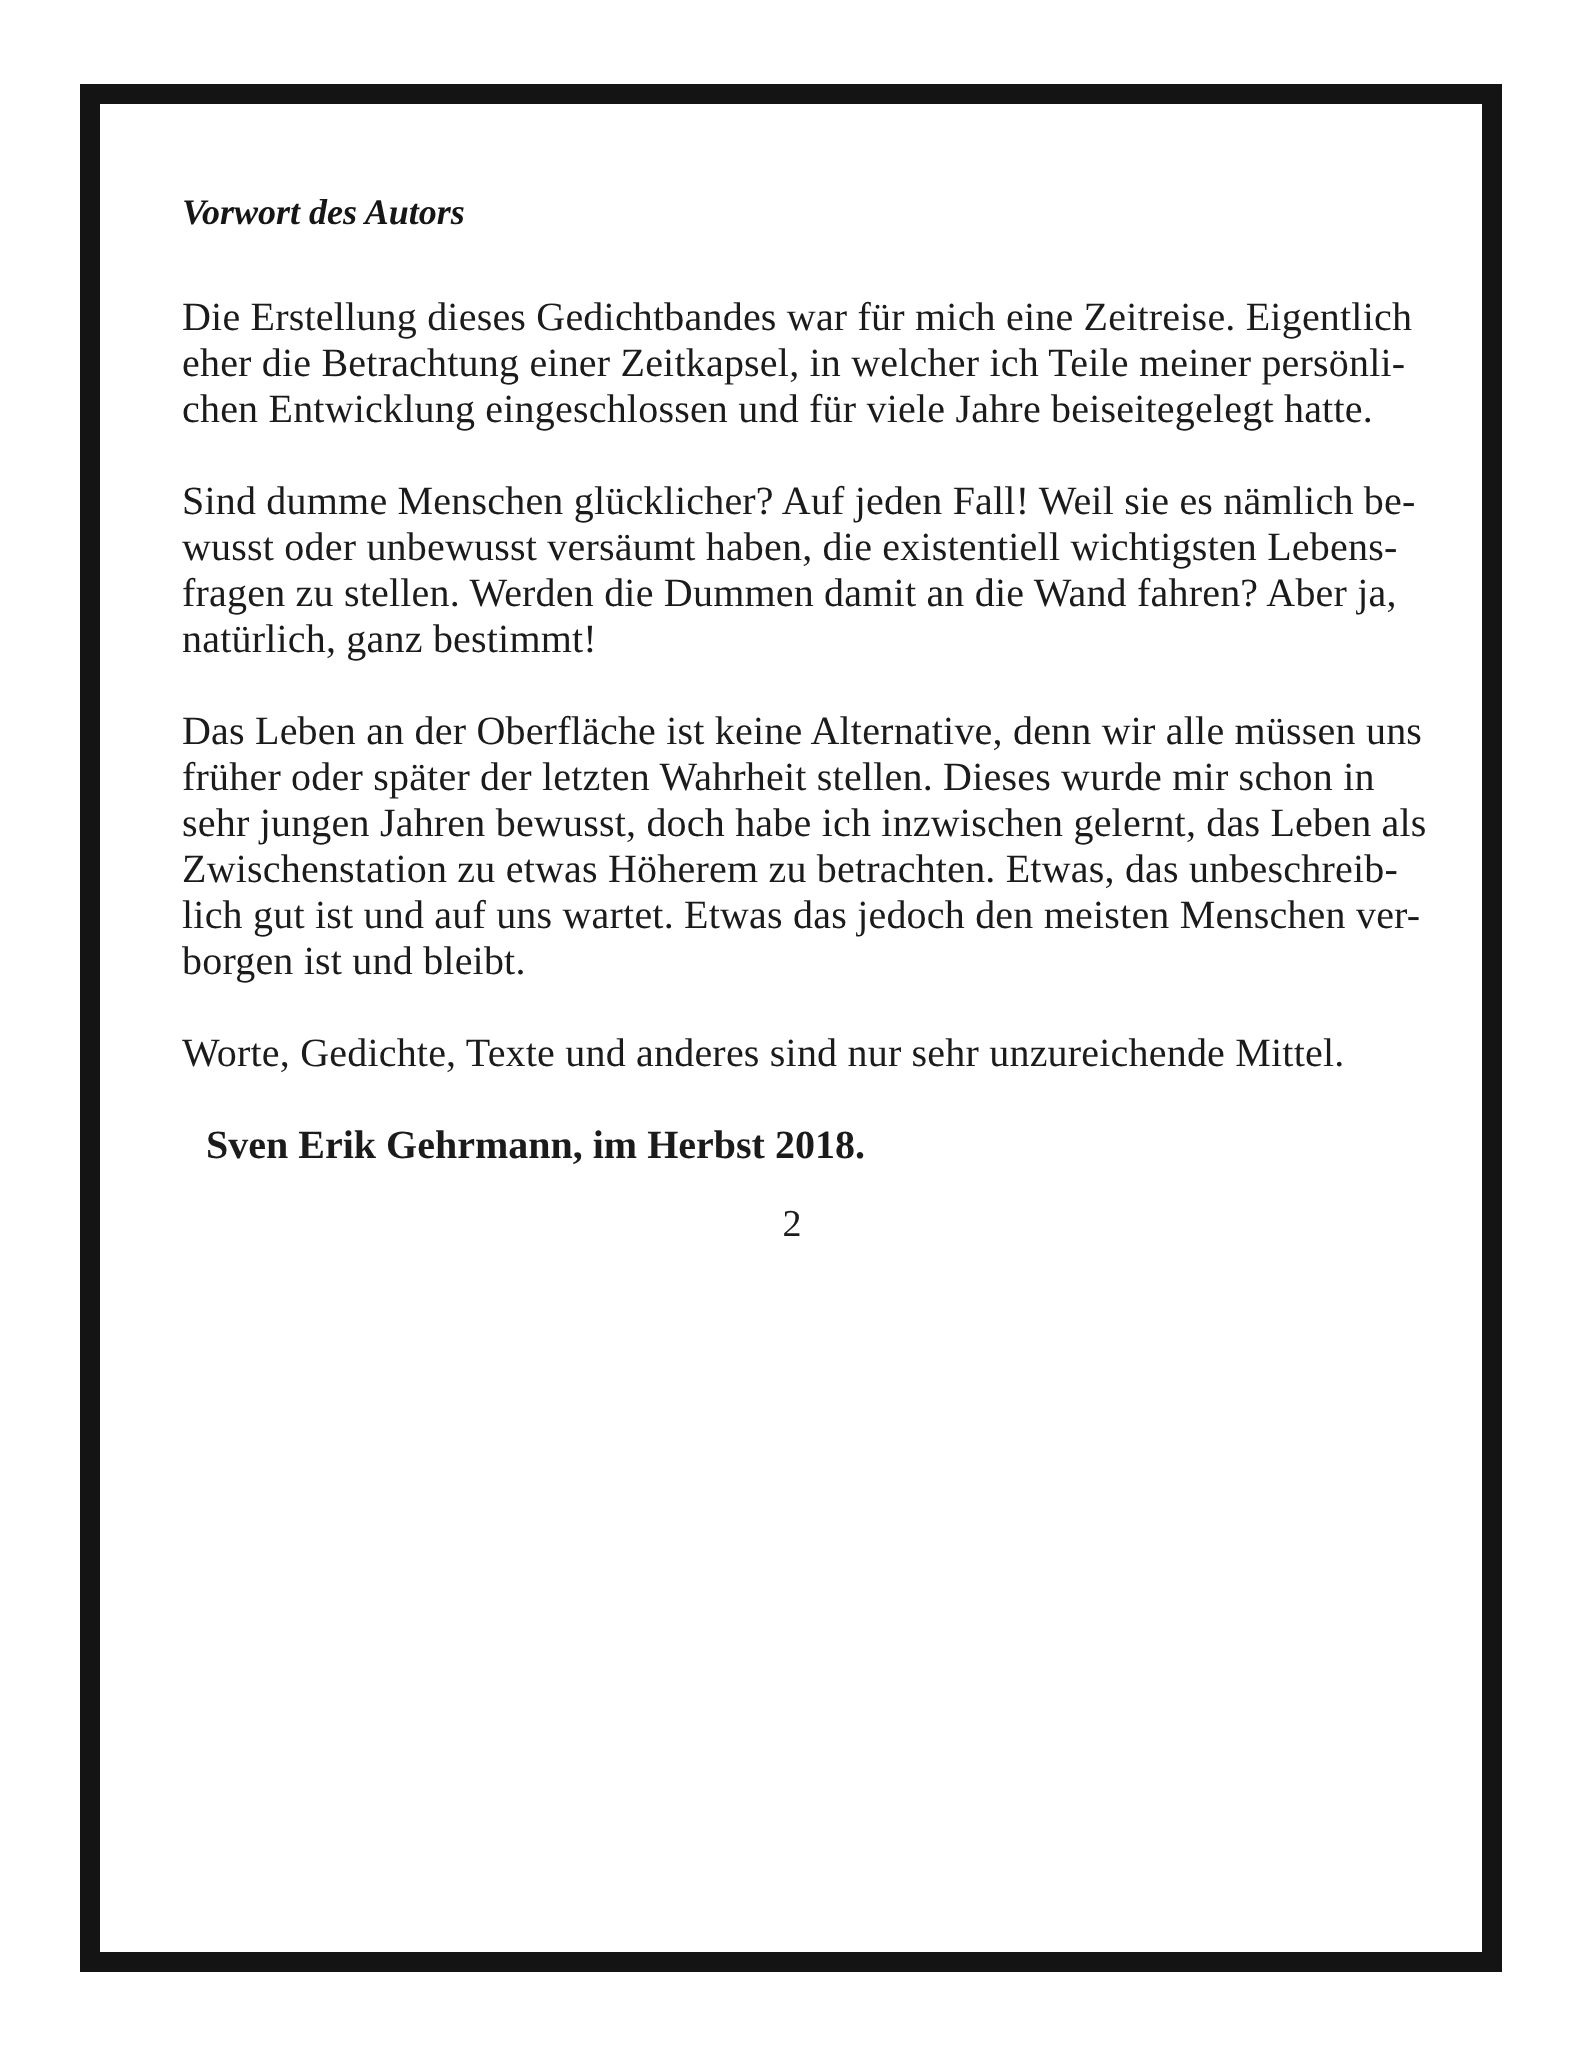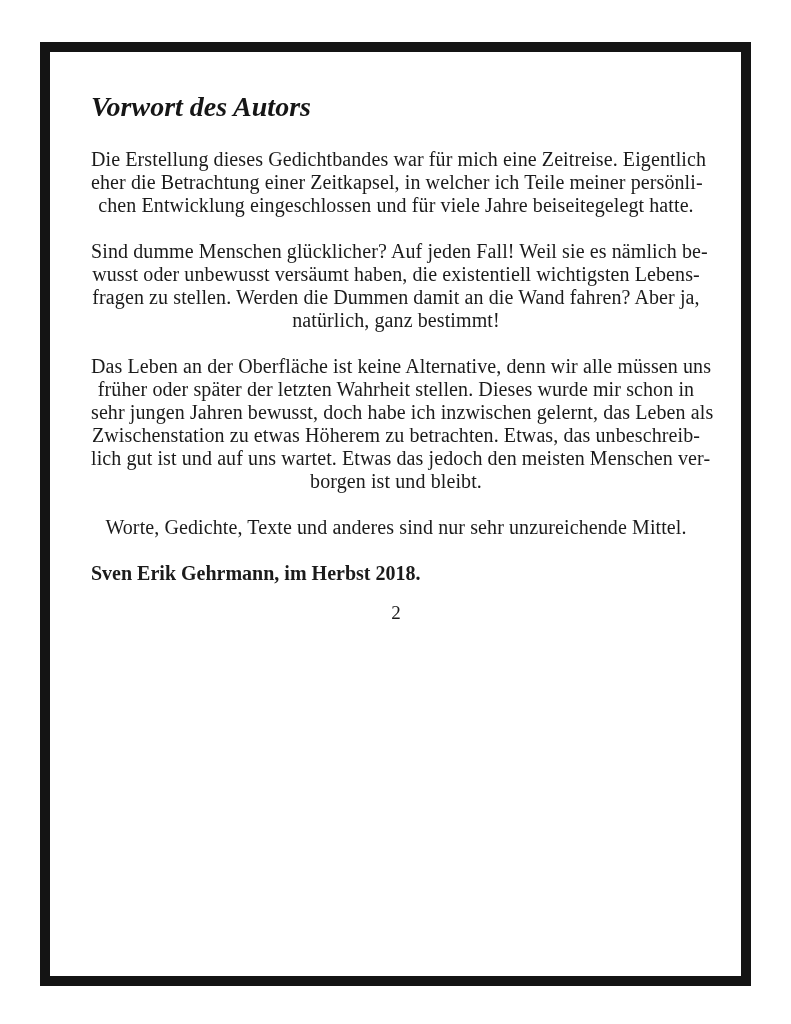--- a/index.html
+++ b/index.html
@@ -22,40 +22,39 @@
     width: 711px;
     height: 944px;
     box-sizing: border-box;
     border: 10px solid #141414;
     background: #ffffff;
   }
   .page-content {
     padding: 41px 40px 0 41px;
   }
   .page-title {
-    font-size: 28px;
+    font-size: 18px;
     line-height: 27px;
     font-weight: bold;
     font-style: italic;
     margin: 0 0 28px 0;
     color: #161616;
   }
   .para {
     font-size: 20px;
     line-height: 23px;
     margin: 0 0 23px 0;
     white-space: pre;
     letter-spacing: 0.1px;
-    text-align: center;
   }
   .signature {
     font-size: 20px;
     line-height: 23px;
     font-weight: bold;
-    margin: 0;
+    margin: 12px;
     white-space: pre;
   }
   .page-number {
     font-size: 19px;
     line-height: 22px;
     margin-top: 17px;
     text-align: center;
     width: 610px;
   }
 </style>

